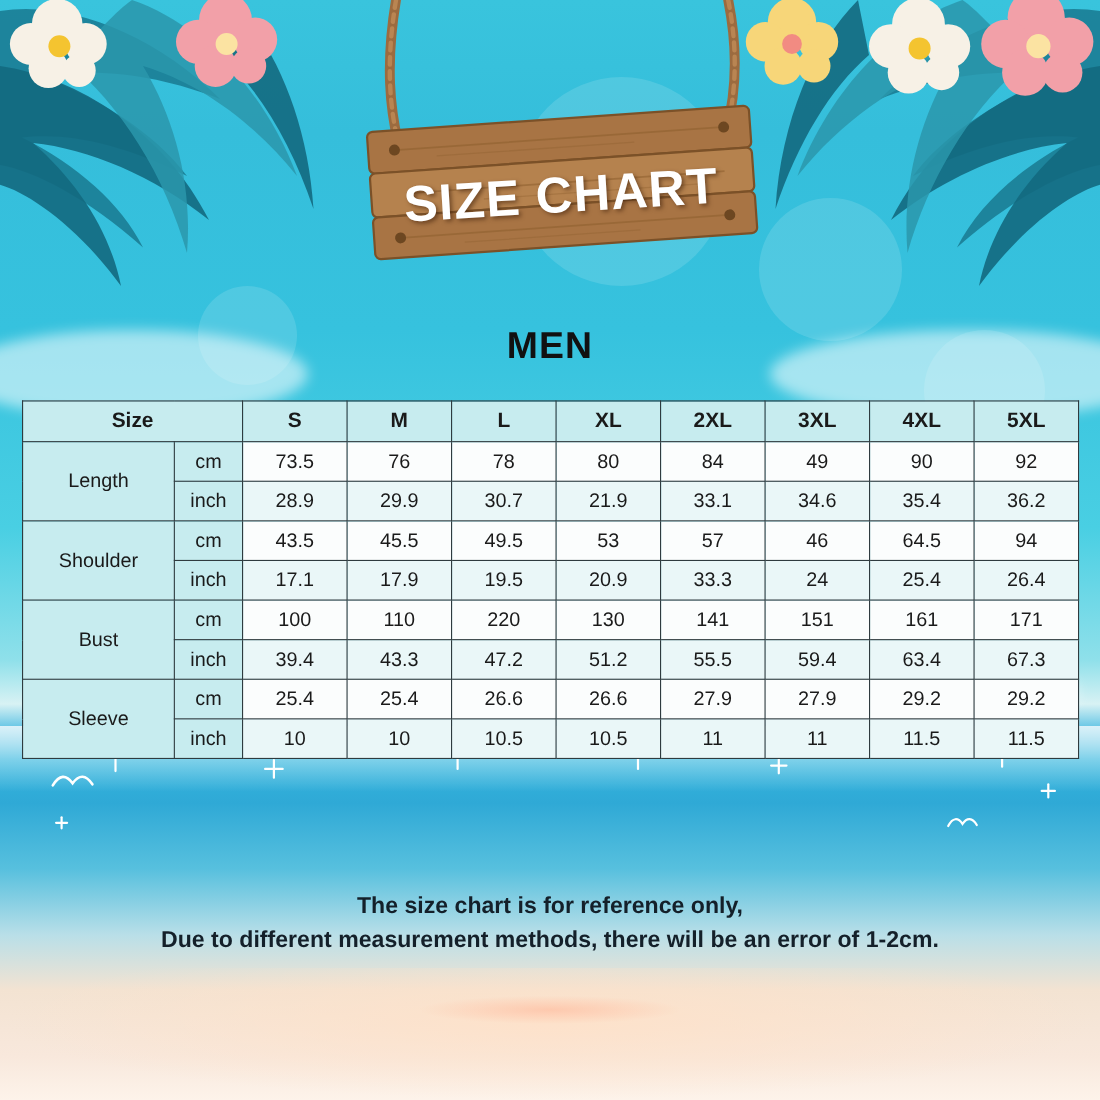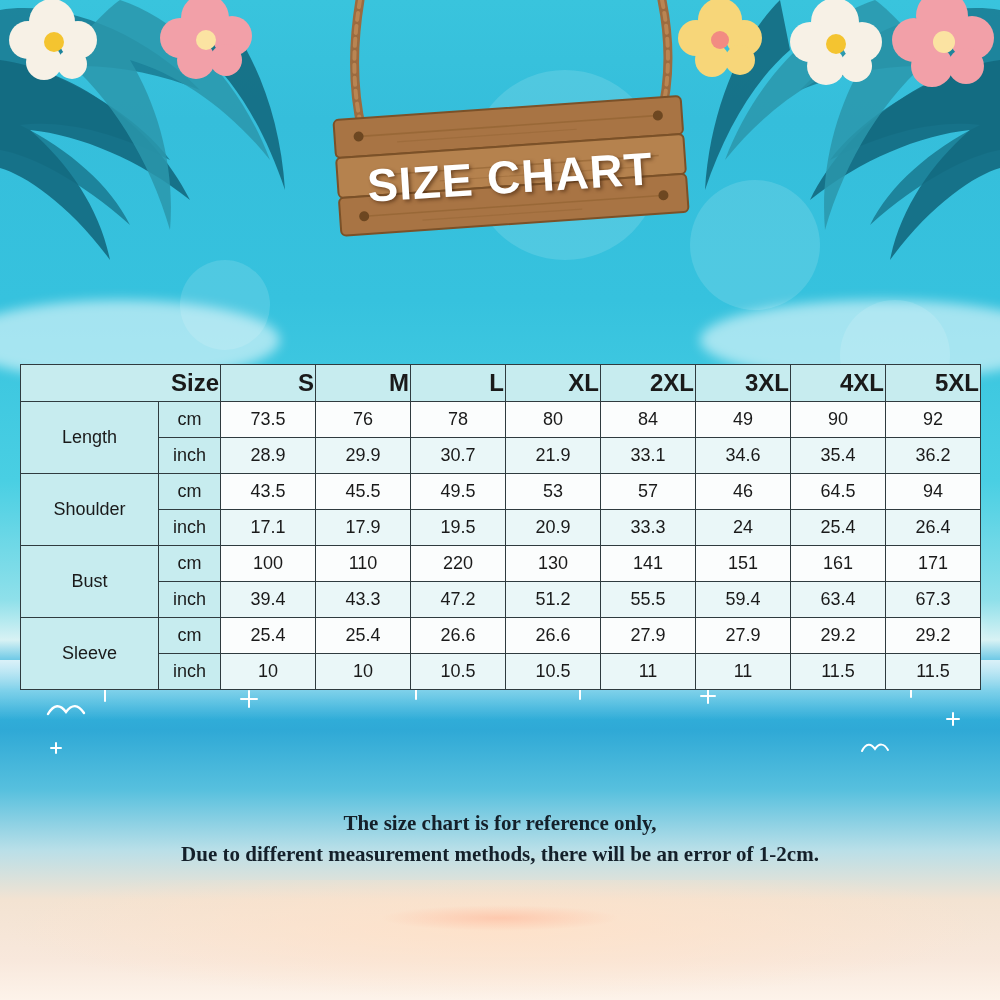--- a/index.html
+++ b/index.html
@@ -162,24 +162,23 @@
   table.size-chart td {
     border: 1px solid #2f3b3f;
     text-align: center;
     font-size: 18px;
     color: #1a1a1a;
     height: 33px;
     font-family: "Liberation Sans", sans-serif;
   }
   table.size-chart thead th {
     font-weight: bold;
-    font-size: 24px;
+    font-size: 19px;
     height: 34px;
     background: #c7ecef;
-    text-align: right;
   }
   th.size-head {
     background: #c7ecef;
   }
   td.row-label {
     font-weight: normal;
     font-size: 19px;
     background: #c7ecef;
   }
   td.unit {
@@ -197,21 +196,21 @@
   .note {
     position: absolute;
     left: 0;
     top: 808px;
     width: 1000px;
     text-align: center;
     color: #14202a;
     font-weight: bold;
     font-size: 21px;
     line-height: 31px;
-    font-family: Liberation Serif, serif;
+    font-family: Liberation Sans, sans-serif;
   }
 </style>
 </head>
 <body>
 
 <div class="page">
 
   <div class="bokeh" style="left:470px; top:70px; width:190px; height:190px;"></div>
   <div class="bokeh" style="left:690px; top:180px; width:130px; height:130px;"></div>
   <div class="bokeh" style="left:180px; top:260px; width:90px; height:90px;"></div>
@@ -318,20 +317,21 @@
 
         <circle cx="62" cy="126" r="5" fill="#6d4721"></circle>
         <circle cx="362" cy="126" r="5" fill="#6d4721"></circle>
         <circle cx="62" cy="206" r="5" fill="#6d4721"></circle>
         <circle cx="362" cy="206" r="5" fill="#6d4721"></circle>
       </g>
     </svg>
     <div class="sign-title">SIZE CHART</div>
   </div>
 
+  <div class="gender-label">MEN</div>
 
   <div class="sparkle" style="left:92px; top:676px; width:26px; height:26px;"></div>
   <div class="sparkle" style="left:240px; top:690px; width:18px; height:18px;"></div>
   <div class="sparkle" style="left:404px; top:676px; width:24px; height:24px;"></div>
   <div class="sparkle" style="left:566px; top:672px; width:28px; height:28px;"></div>
   <div class="sparkle" style="left:700px; top:688px; width:16px; height:16px;"></div>
   <div class="sparkle" style="left:900px; top:676px; width:22px; height:22px;"></div>
   <div class="sparkle" style="left:946px; top:712px; width:14px; height:14px;"></div>
   <div class="sparkle" style="left:50px; top:742px; width:12px; height:12px;"></div>
 

